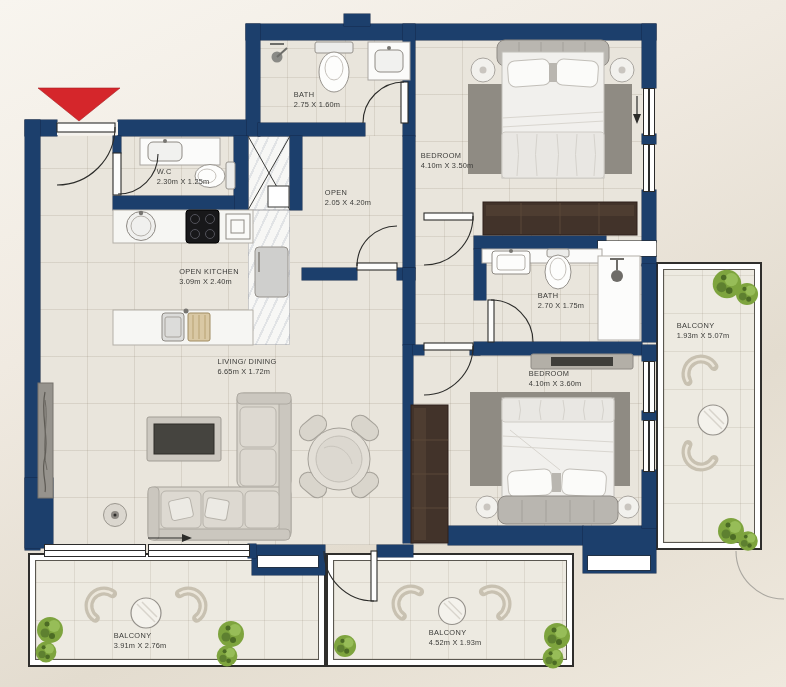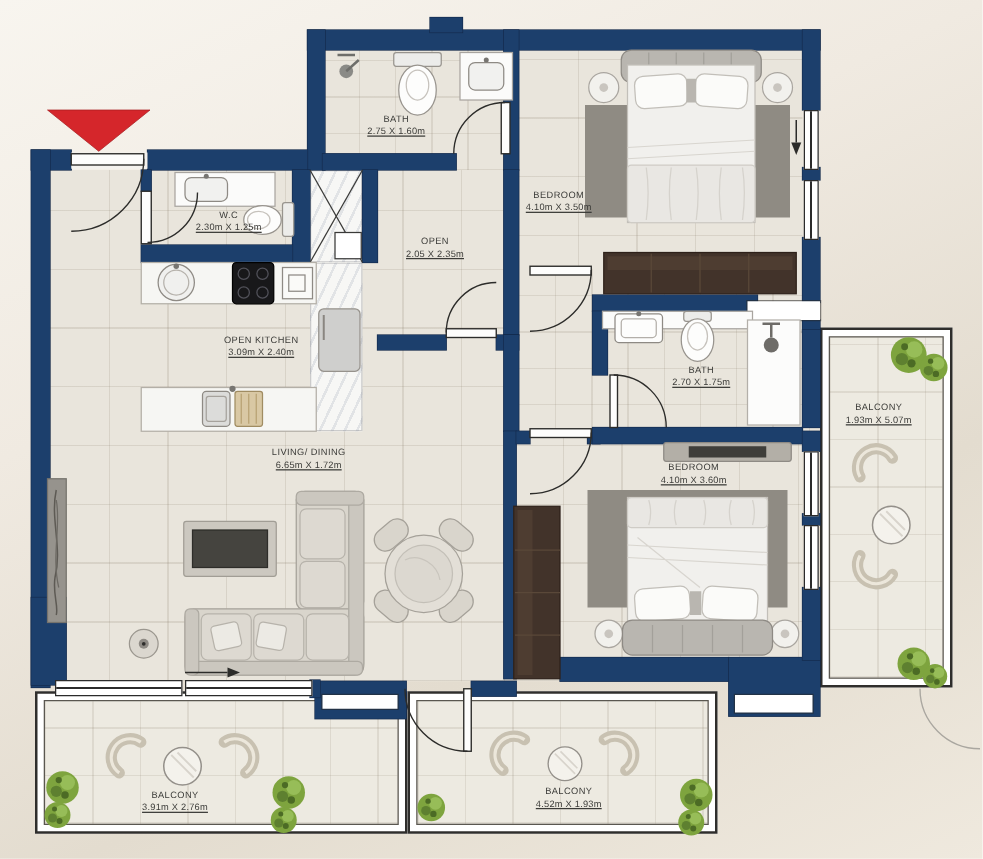--- a/index.html
+++ b/index.html
@@ -41,24 +41,24 @@
   .balc .bfloor{
     position:absolute;inset:5px;background:#edeae1;border:1px solid #5a5750;
     background-image:
       repeating-linear-gradient(0deg, rgba(125,112,92,.14) 0 1px, transparent 1px 38px),
       repeating-linear-gradient(90deg, rgba(125,112,92,.14) 0 1px, transparent 1px 38px);
   }
   svg.overlay{position:absolute;left:0;top:0;}
   
   .room-label{
     position:absolute;transform:translate(-50%,-50%);
-    text-align:center;color:#3b3b38;line-height:1.3;white-space:nowrap;z-index:40;
+    text-align:left;color:#3b3b38;line-height:1.3;white-space:nowrap;z-index:40;
   }
   .room-label .rn{font-size:7.4px;letter-spacing:.35px;}
-  .room-label .rd{font-size:7.4px;letter-spacing:.2px;text-decoration:underline;}
+  .room-label .rd{font-size:7.4px;letter-spacing:.2px;}
 </style>
 </head>
 <body>
 
 <div class="stage">
 
   <div class="floor" style="left:40px;top:136px;width:363px;height:409px"></div>
   <div class="floor small-tile" style="left:258px;top:40px;width:145px;height:96px"></div>
   <div class="floor" style="left:415px;top:40px;width:227px;height:196px"></div>
   <div class="floor small-tile" style="left:415px;top:215px;width:241px;height:138px"></div>
@@ -385,21 +385,21 @@
   <div class="room-label" style="left:447px;top:161px">
     <div class="rn">BEDROOM</div>
     <div class="rd">4.10m X 3.50m</div>
   </div>
   <div class="room-label" style="left:183px;top:177px">
     <div class="rn">W.C</div>
     <div class="rd">2.30m X 1.25m</div>
   </div>
   <div class="room-label" style="left:348px;top:198px">
     <div class="rn">OPEN</div>
-    <div class="rd">2.05 X 2.35m</div>
+    <div class="rd">2.05 X 4.20m</div>
   </div>
   <div class="room-label" style="left:209px;top:277px">
     <div class="rn">OPEN KITCHEN</div>
     <div class="rd">3.09m X 2.40m</div>
   </div>
   <div class="room-label" style="left:561px;top:301px">
     <div class="rn">BATH</div>
     <div class="rd">2.70 X 1.75m</div>
   </div>
   <div class="room-label" style="left:703px;top:331px">

